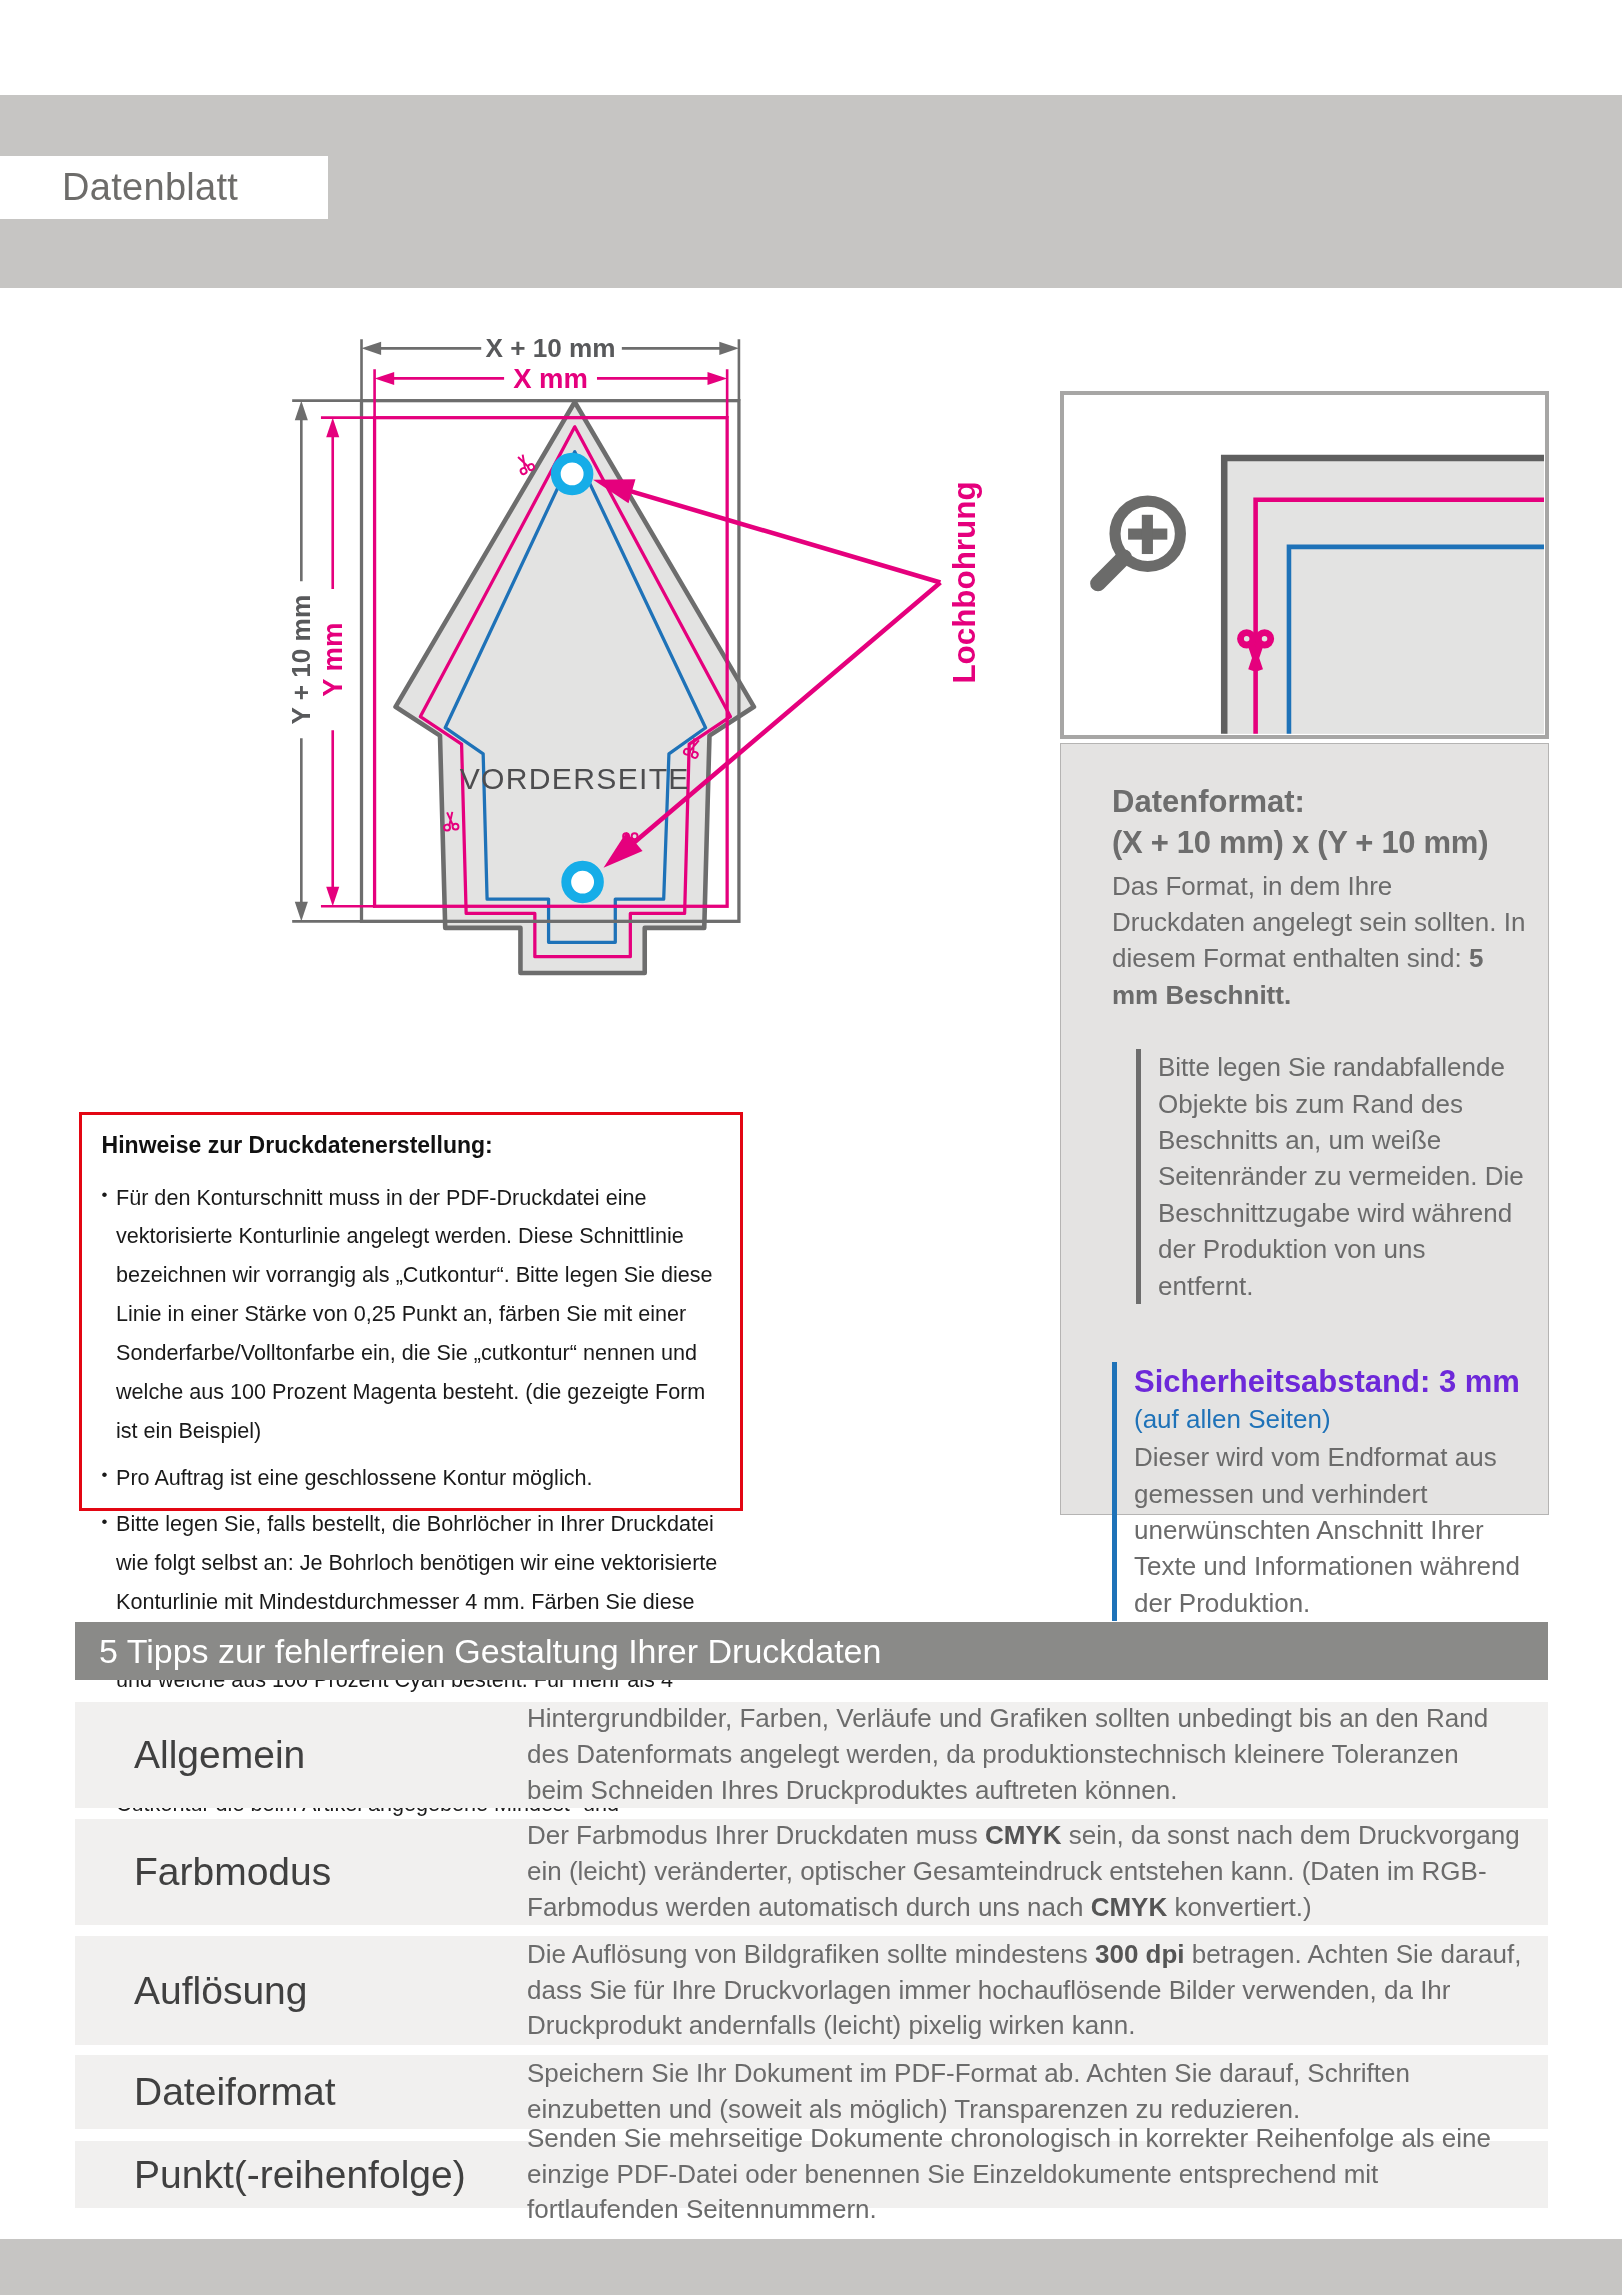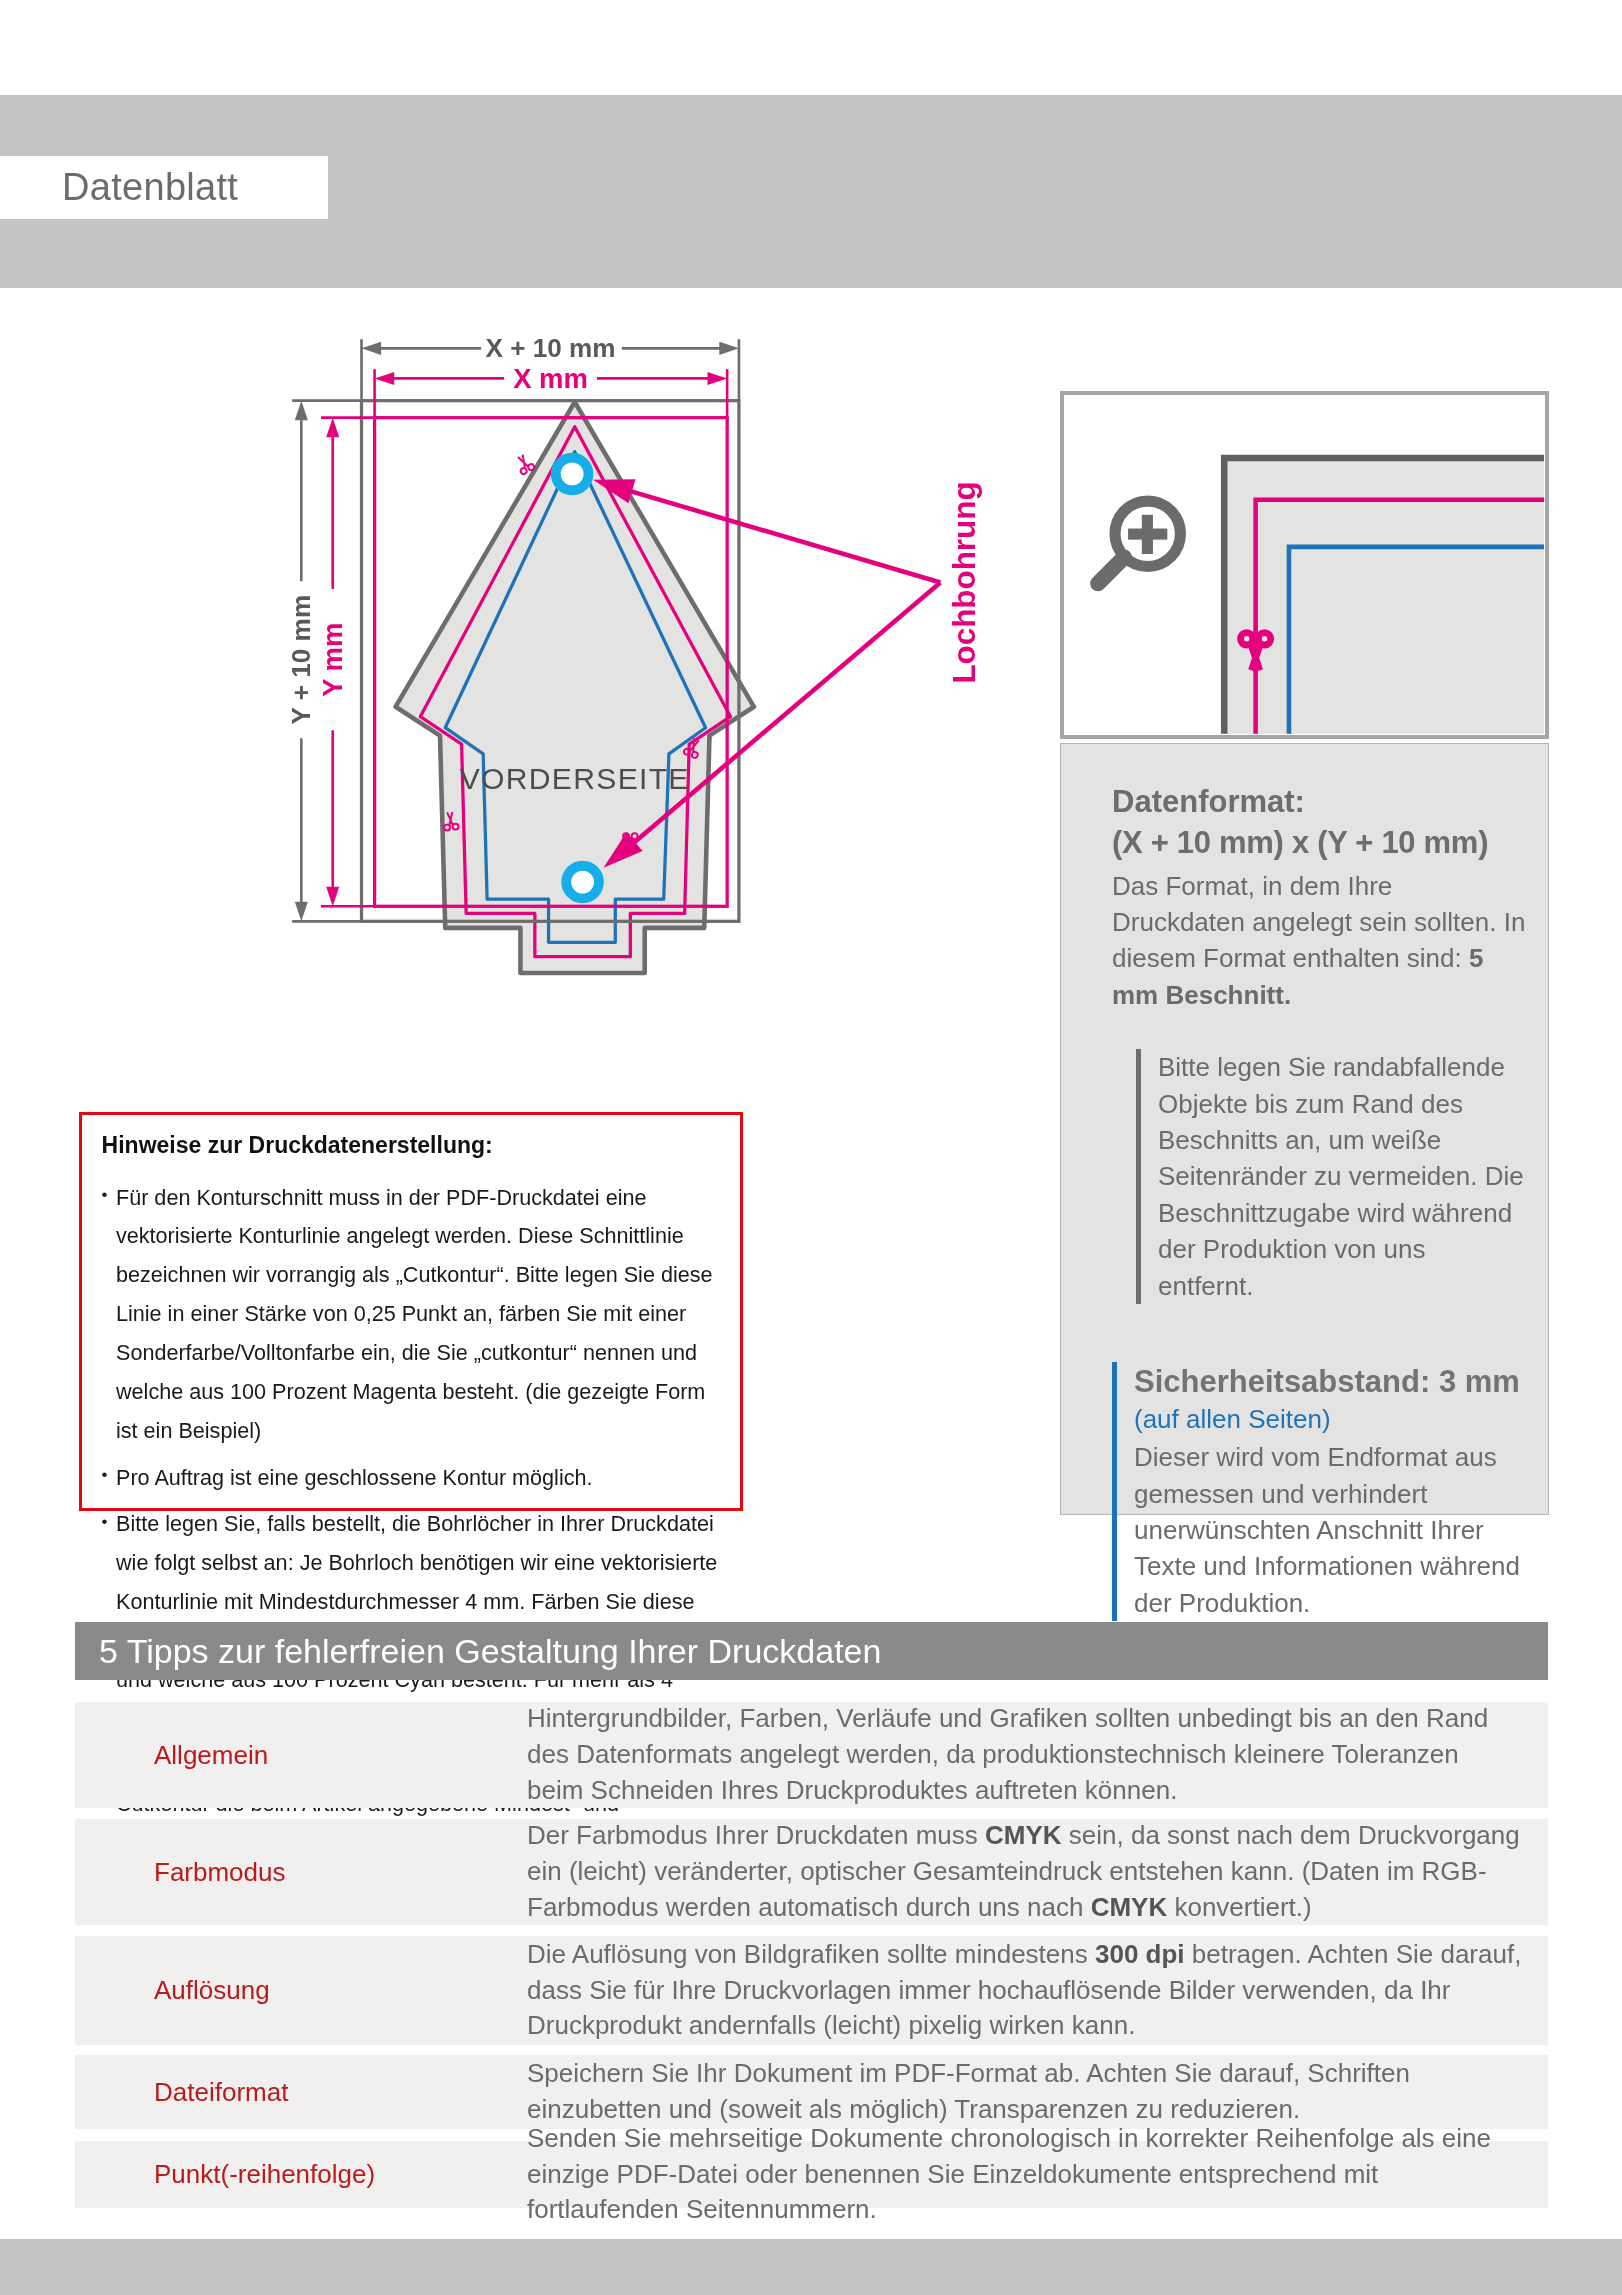--- a/index.html
+++ b/index.html
@@ -27,37 +27,37 @@
   
   .infopanel{position:absolute;left:1060px;top:743px;width:489px;height:772px;background:#e4e3e2;
              border:1.3px solid #b5b4b3;box-sizing:border-box;padding:38px 22px 0 51px;color:#6b6b6b;}
   .infopanel .head{font-size:31px;font-weight:bold;color:#6d6d6d;line-height:1.32;}
   .infopanel .head.nowrap{white-space:nowrap;letter-spacing:-0.3px;}
   .infopanel p{margin:3.9px 0 0 0;font-size:26px;line-height:1.40;}
   .note{border-left:5.9px solid #6d6d6d;padding-left:17px;margin-top:36px;margin-left:24px;}
   .cutblock{border-left:5.9px solid #e5007d;padding-left:17px;margin-top:60px;}
   .cutblock .head{color:#e5007d;}
   .safetyblock{border-left:5.9px solid #1e72b8;padding-left:17px;margin-top:58px;}
-  .safetyblock .head{color:#737373;white-space:nowrap;}
+  .safetyblock .head{color:#6d28d9;white-space:nowrap;}
   .safetyblock .sub{color:#1e72b8;font-size:26px;line-height:1.2;margin-top:1.3px;}
 
   
   .redbox{position:absolute;left:79px;top:1112px;width:664px;height:399px;background:#ffffff;
           border:3.9px solid #e30613;box-sizing:border-box;padding:17px 18.3px 0 19.6px;color:#1a1a1a;}
   .redbox .rtitle{font-size:23px;font-weight:bold;color:#111111;}
   .redbox ul{list-style:none;margin:19.6px 0 0 0;padding:0;}
   .redbox li{position:relative;font-size:21.6px;line-height:1.80;padding-left:14.4px;margin-bottom:7.9px;}
   .redbox li::before{content:"\2022";position:absolute;left:0;top:1.3px;font-size:17px;}
 
   
   .tipsbar{position:absolute;left:75px;top:1622px;width:1473px;height:58px;background:#8a8a88;
            display:flex;align-items:center;padding-left:24px;box-sizing:border-box;}
   .tipsbar span{color:#ffffff;font-size:34px;}
   .tiprow{position:absolute;left:75px;width:1473px;background:#f1f0ef;display:flex;align-items:center;box-sizing:border-box;}
-  .tiprow .lbl{position:absolute;left:59px;font-size:26px;color:#b91c1c;margin-left:20px;}
+  .tiprow .lbl{position:absolute;left:59px;font-size:39px;color:#404040;}
   .tiprow .txt{position:absolute;left:452px;right:26px;font-size:26px;color:#6b6b6b;line-height:1.38;}
   .tiprow .txt b{color:#555555;}
 
   .footer{position:absolute;left:0;top:2239px;width:1623px;height:56px;background:#c6c5c3;}
 </style>
 </head>
 <body>
 
 <div id="page">
 

